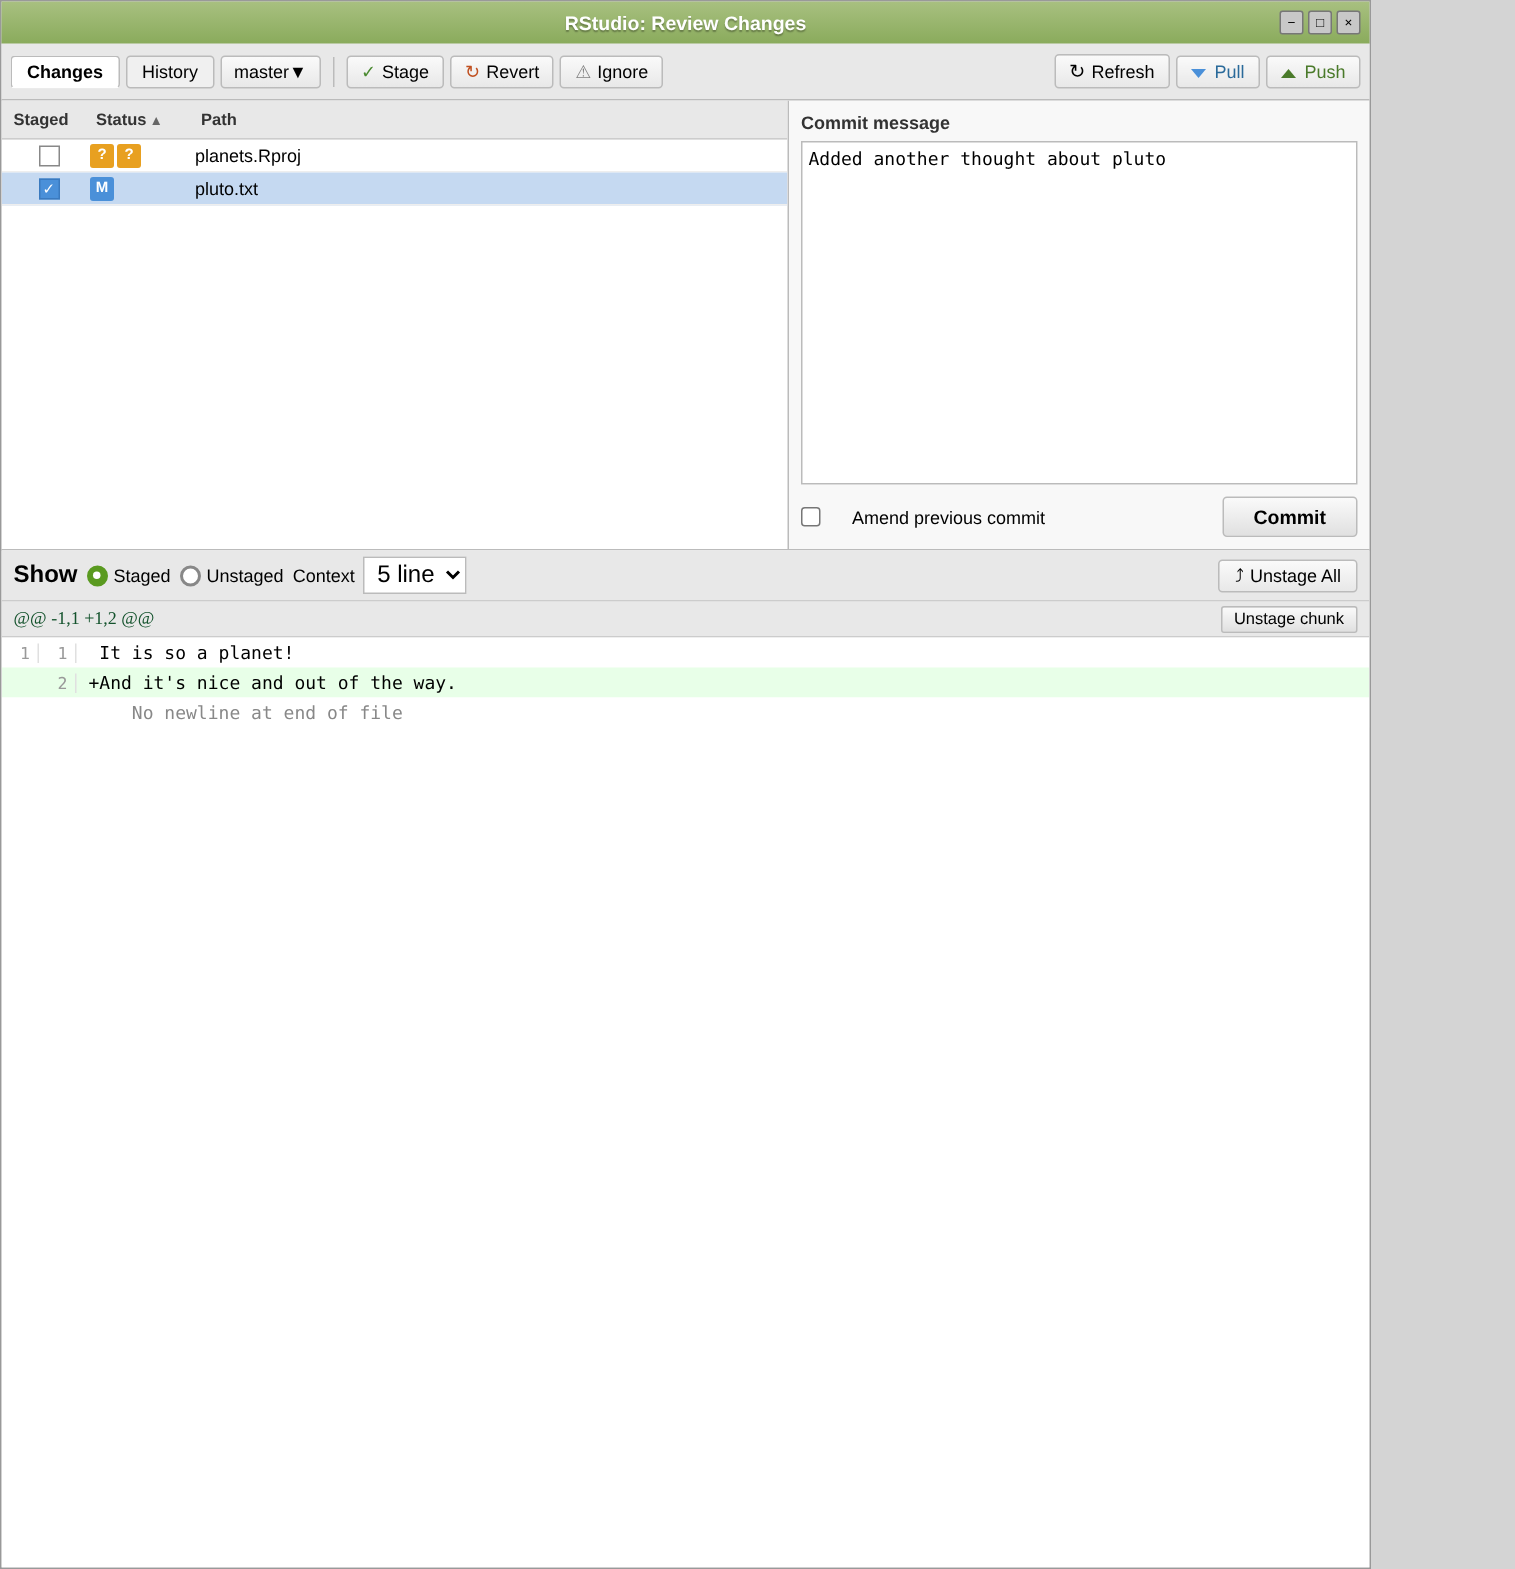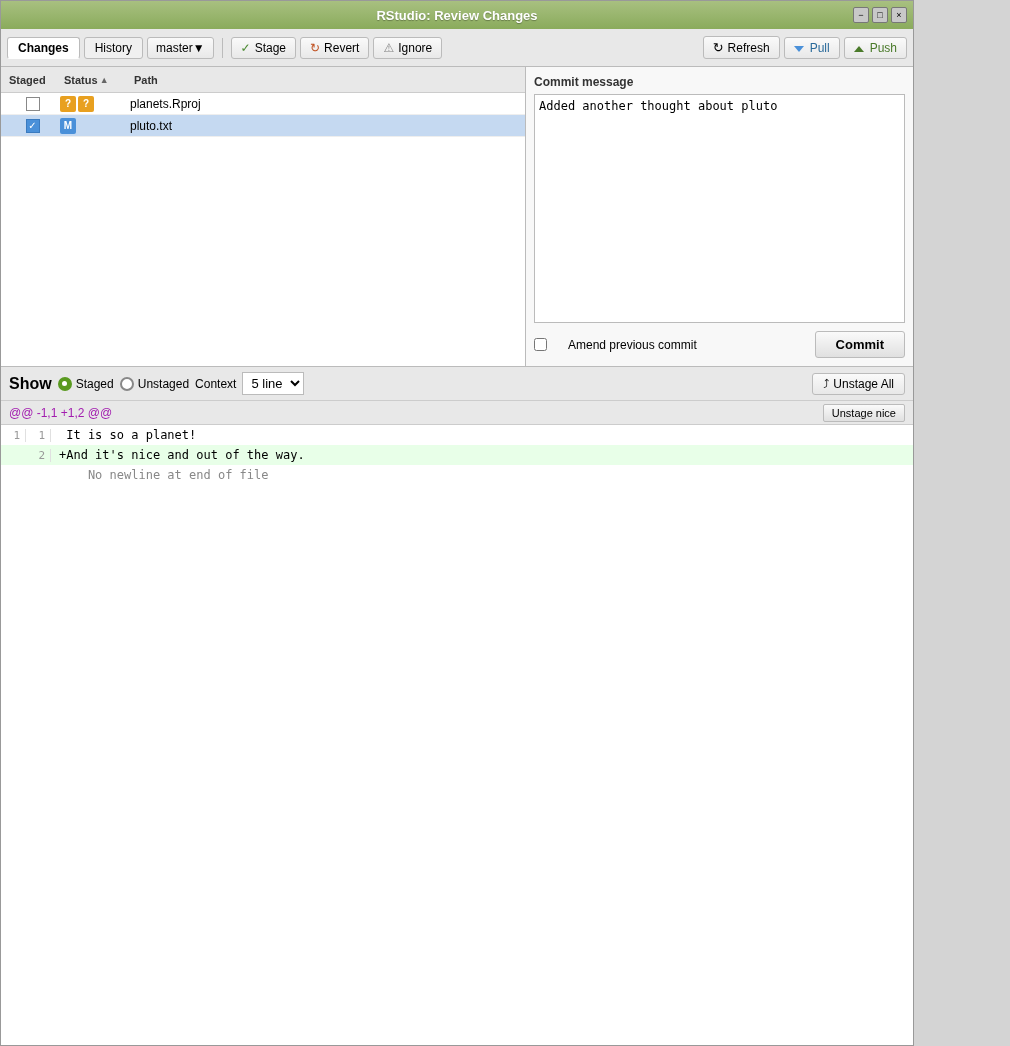--- a/index.html
+++ b/index.html
@@ -279,21 +279,21 @@
     .radio-btn.active::after {
       content: '';
       width: 5px;
       height: 5px;
       border-radius: 50%;
       background: #fff;
     }
     .context-label { font-size: 12px; }
     .context-select {
       padding: 2px 4px;
-      font-size: 13px;
+      font-size: 16px;
       border: 1px solid #bbb;
       background: #fff;
     }
     .unstage-all-btn {
       margin-left: auto;
       padding: 3px 10px;
       background: linear-gradient(to bottom, #fafafa, #e8e8e8);
       border: 1px solid #bbb;
       border-radius: 3px;
       font-size: 12px;
@@ -311,23 +311,23 @@
     .diff-chunk-header {
       background: #e8e8e8;
       border-bottom: 1px solid #ccc;
       height: 24px;
       display: flex;
       align-items: center;
       padding: 0 8px;
       justify-content: space-between;
     }
     .diff-chunk-label {
-      font-family: Liberation Sans, sans-serif;
-      font-size: 12px;
-      color: #a21caf;
+      font-family: Liberation Serif, serif;
+      font-size: 12px;
+      color: #14532d;
     }
     .unstage-chunk-btn {
       padding: 2px 8px;
       background: linear-gradient(to bottom, #fafafa, #e0e0e0);
       border: 1px solid #bbb;
       border-radius: 2px;
       font-size: 11px;
       cursor: pointer;
     }
     .diff-line {
@@ -523,21 +523,21 @@
         <button class="unstage-all-btn">
           <span>⤴</span>
           <span>Unstage All</span>
         </button>
       </div>
 
       <div class="diff-content">
 
         <div class="diff-chunk-header">
           <span class="diff-chunk-label">@@ -1,1 +1,2 @@</span>
-          <button class="unstage-chunk-btn">Unstage nice</button>
+          <button class="unstage-chunk-btn">Unstage chunk</button>
         </div>
 
         <div class="diff-line context">
           <span class="diff-line-num">1</span>
           <span class="diff-line-num">1</span>
           <span class="diff-line-content"> It is so a planet!</span>
         </div>
         <div class="diff-line added">
           <span class="diff-line-num"></span>
           <span class="diff-line-num">2</span>

